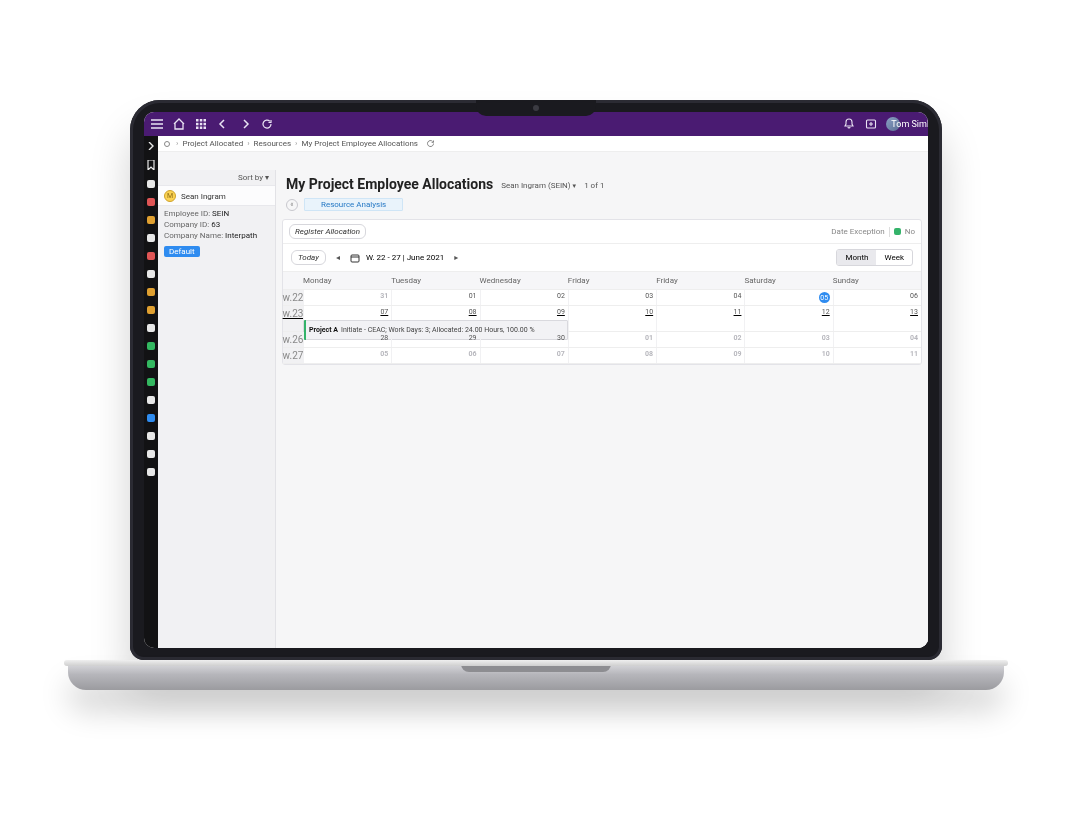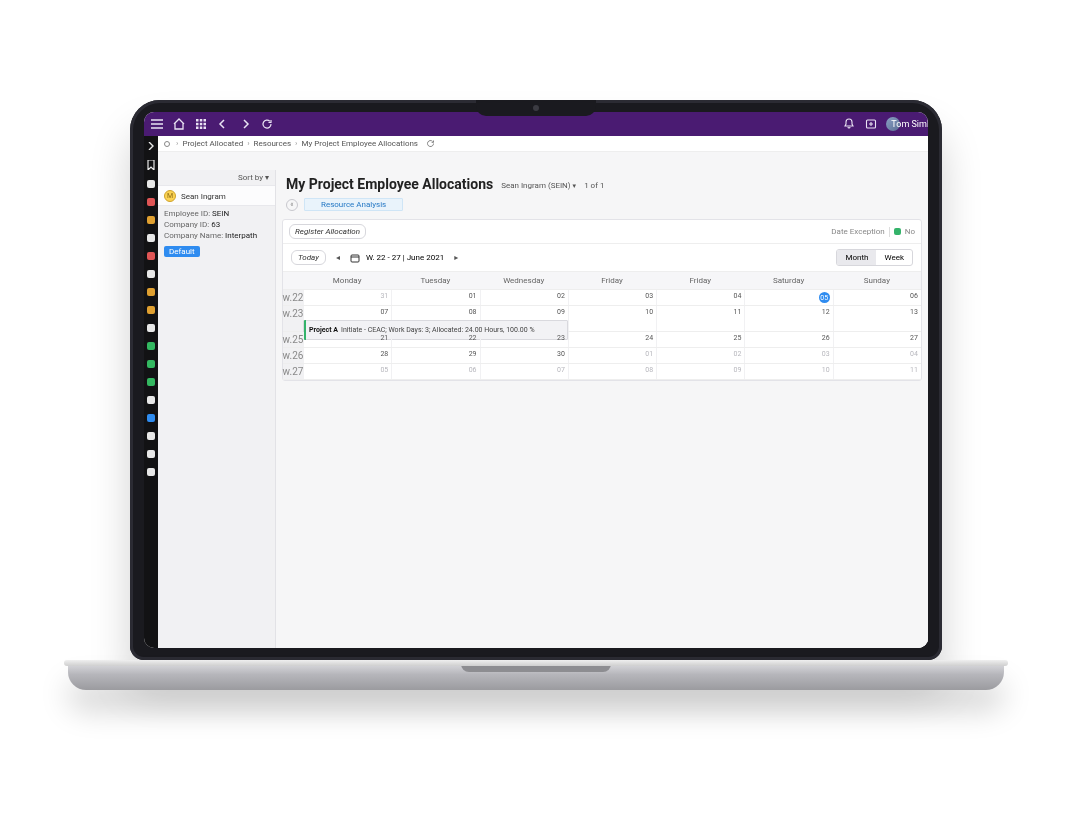--- a/index.html
+++ b/index.html
@@ -144,25 +144,25 @@
 .navrow .btn-light{padding:2px 6px;}
 .navrow .arr{color:#555;padding:0 4px;}
 .navrow .spacer{flex:1;}
 .seg { display:flex; border:1px solid #d7d7dc; border-radius:3px; overflow:hidden;}
 .seg div{padding:3px 8px; font-size:8px;}
 .seg .active{background:#e9e9ed;}
 
 
 .cal { font-size:8px; }
 .cal .hdr{display:grid;grid-template-columns:20px repeat(7,1fr);background:#f6f6f8;border-top:1px solid #eee;border-bottom:1px solid #eee;}
-.cal .hdr div{padding:4px 0;text-align:center;color:#666;}
+.cal .hdr div{padding:4px 0;color:#666;}
 .cal .wk{display:grid;grid-template-columns:20px repeat(7,1fr);border-bottom:1px solid #eee;min-height:14px;position:relative;}
 .cal .wk .wl{background:#f1f1f3;color:#888;display:flex;align-items:flex-start;justify-content:center;padding:2px 0;font-size:10px;}
 .cal .wk .cell{position:relative;border-left:1px solid #f1f1f3;display:flex;justify-content:flex-end;padding:2px 3px;color:#555;font-size:7px;min-height:14px;}
-.cal .wk .cell.muted{color:#b7b7bd;}
+.cal .wk .cell.muted{color:#b7b7bd;font-weight:bold;}
 .cell.today .tday{display:inline-flex;align-items:center;justify-content:center;width:11px;height:11px;border-radius:50%;background:#2f8cf0;color:#fff;font-size:7px;}
 
 .allocation {
   position:absolute; left:20px; top:14px; height:20px;
   display:flex;align-items:center; gap:3px;
   background:#f2f2f5;border:1px solid #d9d9de;border-radius:1px;
   padding:0 3px; font-size:7px; color:#444;
 }
 .allocation .bar{width:2px;align-self:stretch;background:#34b36a;margin:-1px 0 -1px -3px;border-radius:1px 0 0 1px;}
 .allocation b{color:#111;}
@@ -367,44 +367,34 @@
                   <div class="cell muted">31</div>
                   <div class="cell">01</div>
                   <div class="cell">02</div>
                   <div class="cell">03</div>
                   <div class="cell">04</div>
                   <div class="cell today">
                     <span class="tday">05</span>
                   </div>
                   <div class="cell">06</div>
                 </div>
-                <div class="wk" style="min-height: 26px;">
+                <div class="wk" style="min-height: 26px; text-decoration: underline;">
                   <div class="wl">w.23</div>
                   <div class="cell">07</div>
                   <div class="cell">08</div>
                   <div class="cell">09</div>
                   <div class="cell">10</div>
                   <div class="cell">11</div>
                   <div class="cell">12</div>
                   <div class="cell">13</div>
                   <div class="allocation" style="width: calc(42.8571% - 8.57143px);">
                     <span class="bar"></span>
                     <b>Project A</b>
                     <span>Initiate - CEAC; Work Days: 3; Allocated: 24.00 Hours, 100.00 %</span>
                   </div>
-                </div>
-                <div class="wk">
-                  <div class="wl">w.25</div>
-                  <div class="cell">21</div>
-                  <div class="cell">22</div>
-                  <div class="cell">23</div>
-                  <div class="cell">24</div>
-                  <div class="cell">25</div>
-                  <div class="cell">26</div>
-                  <div class="cell">27</div>
                 </div>
                 <div class="wk">
                   <div class="wl">w.26</div>
                   <div class="cell">28</div>
                   <div class="cell">29</div>
                   <div class="cell">30</div>
                   <div class="cell muted">01</div>
                   <div class="cell muted">02</div>
                   <div class="cell muted">03</div>
                   <div class="cell muted">04</div>

